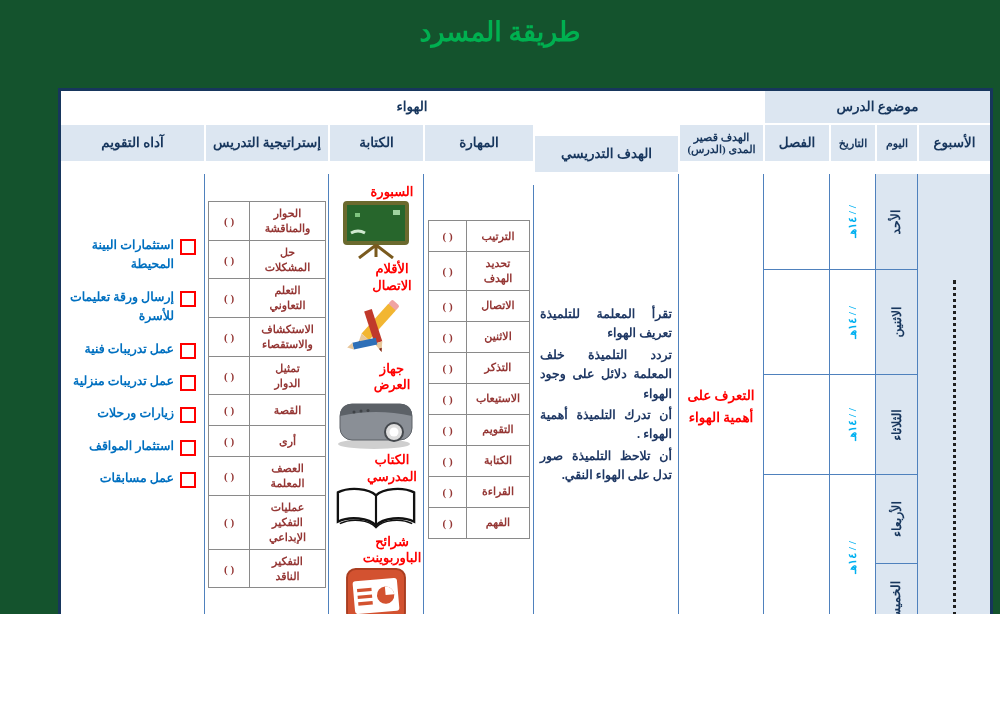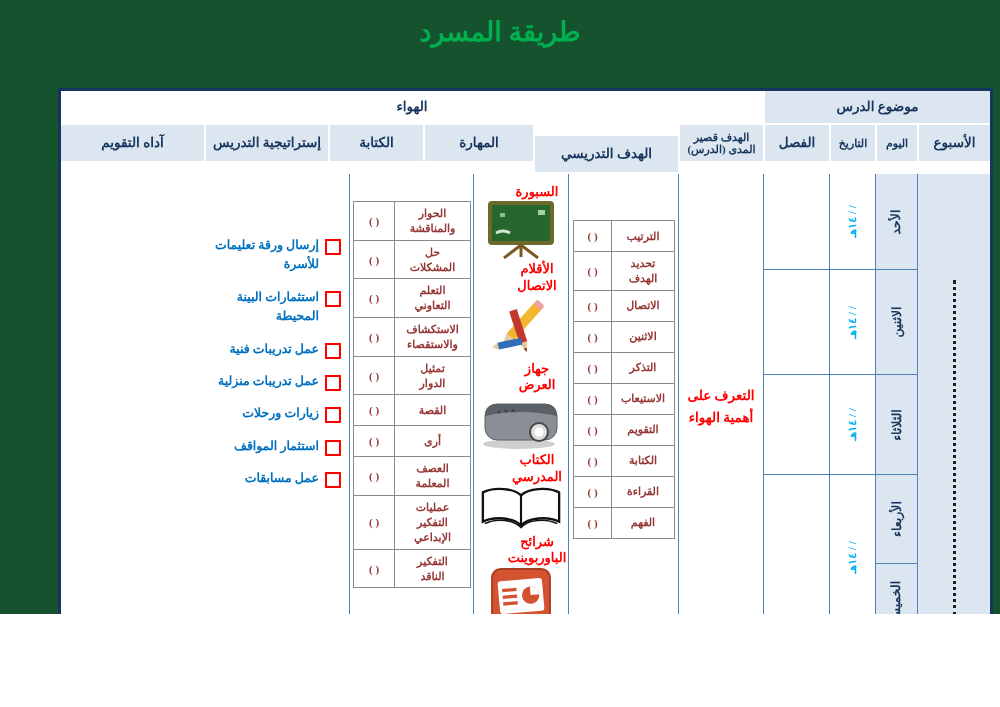--- a/index.html
+++ b/index.html
@@ -146,20 +146,30 @@
           <div class="sub-cell h2"></div>
           <div class="sub-cell h3"></div>
           <div class="sub-cell"></div>
         </div>
       </div>
 
       <div class="bcol w-short short-col">
         <div class="short-goal">التعرف على أهمية الهواء</div>
       </div>
 
+      <div class="bcol w-teach teach-col">
+
+          <p class="teach-line">تقرأ المعلمة للتلميذة تعريف الهواء</p>
+
+          <p class="teach-line">تردد التلميذة خلف المعلمة دلائل على وجود الهواء</p>
+
+          <p class="teach-line">أن تدرك التلميذة أهمية الهواء .</p>
+
+          <p class="teach-line">أن تلاحظ التلميذة صور تدل على الهواء النقي.</p>
+        </div>
 
       <div class="bcol w-skill">
         <div class="mini-table skill-table">
 
             <div class="mini-row">
               <div class="mini-label">الترتيب</div>
               <div class="mini-mark">(  )</div>
             </div>
 
             <div class="mini-row">
@@ -330,26 +340,26 @@
               <div class="mini-mark">(  )</div>
             </div>
           </div>
       </div>
 
       <div class="bcol w-eval">
         <div class="eval-list">
 
             <div class="eval-item">
               <span class="checkbox"></span>
+              <span class="eval-label">استثمارات البينة المحيطة</span>
+            </div>
+
+            <div class="eval-item">
+              <span class="checkbox"></span>
               <span class="eval-label">إرسال ورقة تعليمات للأسرة</span>
-            </div>
-
-            <div class="eval-item">
-              <span class="checkbox"></span>
-              <span class="eval-label">استثمارات البينة المحيطة</span>
             </div>
 
             <div class="eval-item">
               <span class="checkbox"></span>
               <span class="eval-label">عمل تدريبات فنية</span>
             </div>
 
             <div class="eval-item">
               <span class="checkbox"></span>
               <span class="eval-label">عمل تدريبات منزلية</span>

